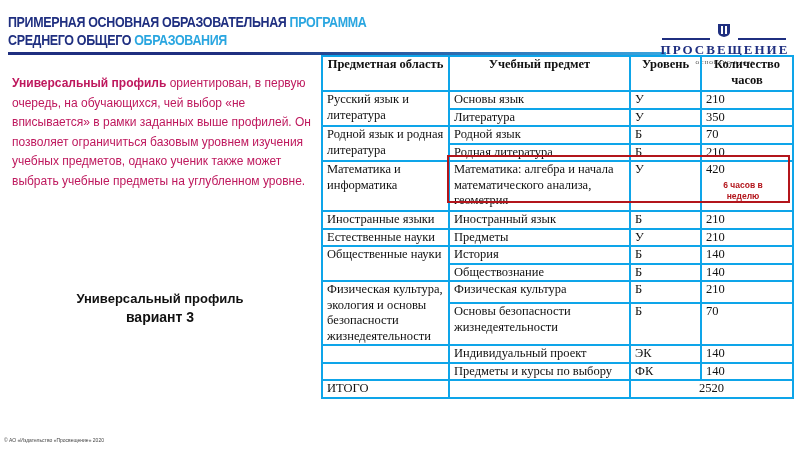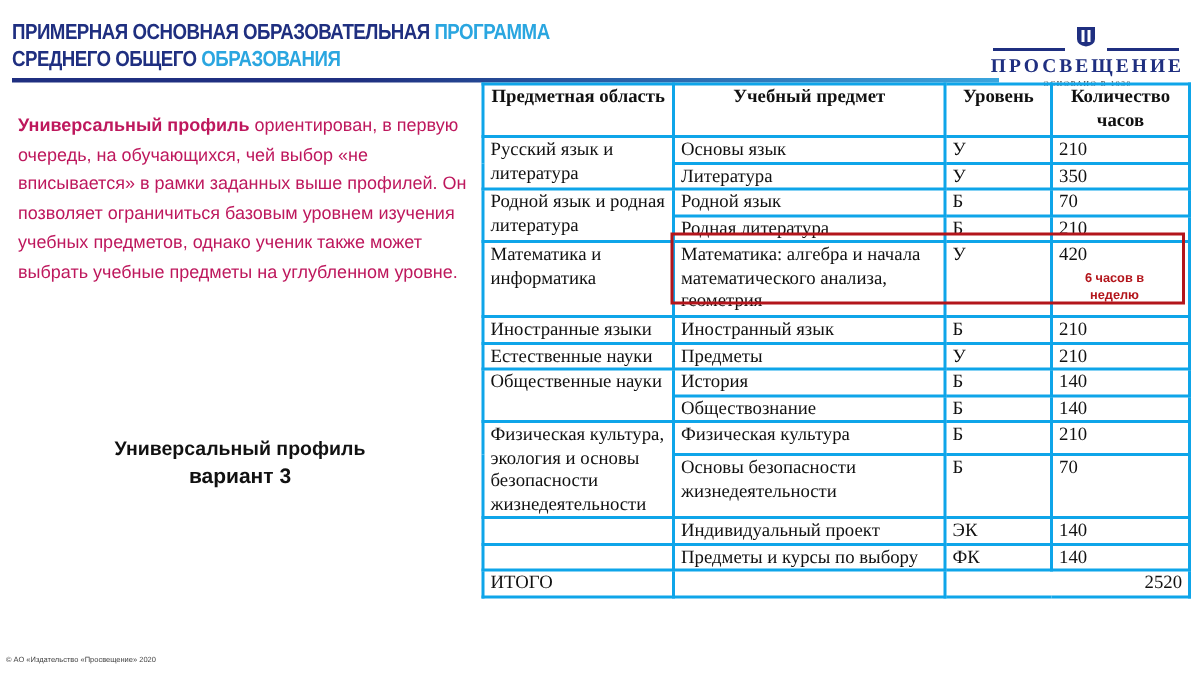--- a/index.html
+++ b/index.html
@@ -1,39 +1,39 @@
 <!DOCTYPE html>
 <html><head>
 <meta charset="utf-8">
 <style>
   html, body { margin:0; padding:0; }
   body { width:800px; height:450px; background:#ffffff; position:relative; overflow:hidden; font-family:"Liberation Sans", sans-serif; }
   .title { position:absolute; left:8px; top:13px; font-family:"Liberation Sans", sans-serif; font-weight:bold; font-size:14.5px; line-height:18px; letter-spacing:-0.4px; color:#1f2f80; transform:scaleX(0.86); transform-origin:left top; white-space:nowrap; }
   .title .hl { color:#2aa6e0; }
   .rule { position:absolute; left:8px; top:52px; width:658px; height:3px; background:linear-gradient(to right, #1f2f80 0%, #1f2f80 35%, #3aa6de 100%); }
-  .logo { position:absolute; left:660px; top:16px; width:130px; height:44px; }
+  .logo { position:absolute; left:660px; top:22px; width:130px; height:44px; }
   .logo .emblem { position:absolute; left:56px; top:0; width:16px; height:16px; }
   .logo .line-l { position:absolute; left:2px; top:16px; width:48px; height:2px; background:#1f2f80; }
   .logo .line-r { position:absolute; left:78px; top:16px; width:48px; height:2px; background:#1f2f80; }
   .logo .name { position:absolute; left:0; top:20px; width:130px; text-align:center; font-family:"Liberation Serif", serif; font-weight:bold; font-size:13px; letter-spacing:2px; color:#1f2f80; }
   .logo .sub { position:absolute; left:0; top:38px; width:130px; text-align:center; font-family:"Liberation Serif", serif; font-size:5px; letter-spacing:1px; color:#333; }
   .intro { position:absolute; left:12px; top:74px; width:300px; font-size:12px; line-height:19.5px; color:#be185d; }
   .intro b { font-weight:bold; }
   .variant { position:absolute; left:0; top:290px; width:320px; text-align:center; color:#111; }
   .variant .v1 { font-size:13px; font-weight:bold; line-height:17px; }
   .variant .v2 { font-size:14px; font-weight:bold; line-height:20px; }
   .copyright { position:absolute; left:4px; top:437px; font-size:5px; color:#444; }
   table.plan { position:absolute; left:321px; top:55px; border-collapse:collapse; font-family:"Liberation Serif", serif; font-size:12.5px; color:#111; }
   table.plan td, table.plan th { border:2px solid #0ea5e9; padding:0 4px; vertical-align:top; line-height:15.5px; }
   table.plan th { font-weight:bold; text-align:center; font-size:12.5px; }
   table.plan .c1 { width:117px; }
   table.plan .c2 { width:171px; }
   table.plan .c3 { width:61px; }
   table.plan .c4 { width:82px; }
-  table.plan td.total { text-align:right; }
+  table.plan td.total { text-align:center; }
   .highlight { position:absolute; left:447px; top:155px; width:343px; height:48px; border:2.5px solid #b3151b; box-sizing:border-box; pointer-events:none; }
   .note { position:absolute; left:713px; top:180px; font-size:8.5px; line-height:11px; font-weight:bold; color:#b3151b; }
 </style>
 </head>
 <body>
 
 <div class="title">
   <div><span>ПРИМЕРНАЯ ОСНОВНАЯ ОБРАЗОВАТЕЛЬНАЯ</span> <span class="hl">ПРОГРАММА</span></div>
   <div><span>СРЕДНЕГО ОБЩЕГО</span> <span class="hl">ОБРАЗОВАНИЯ</span></div>
 </div>

